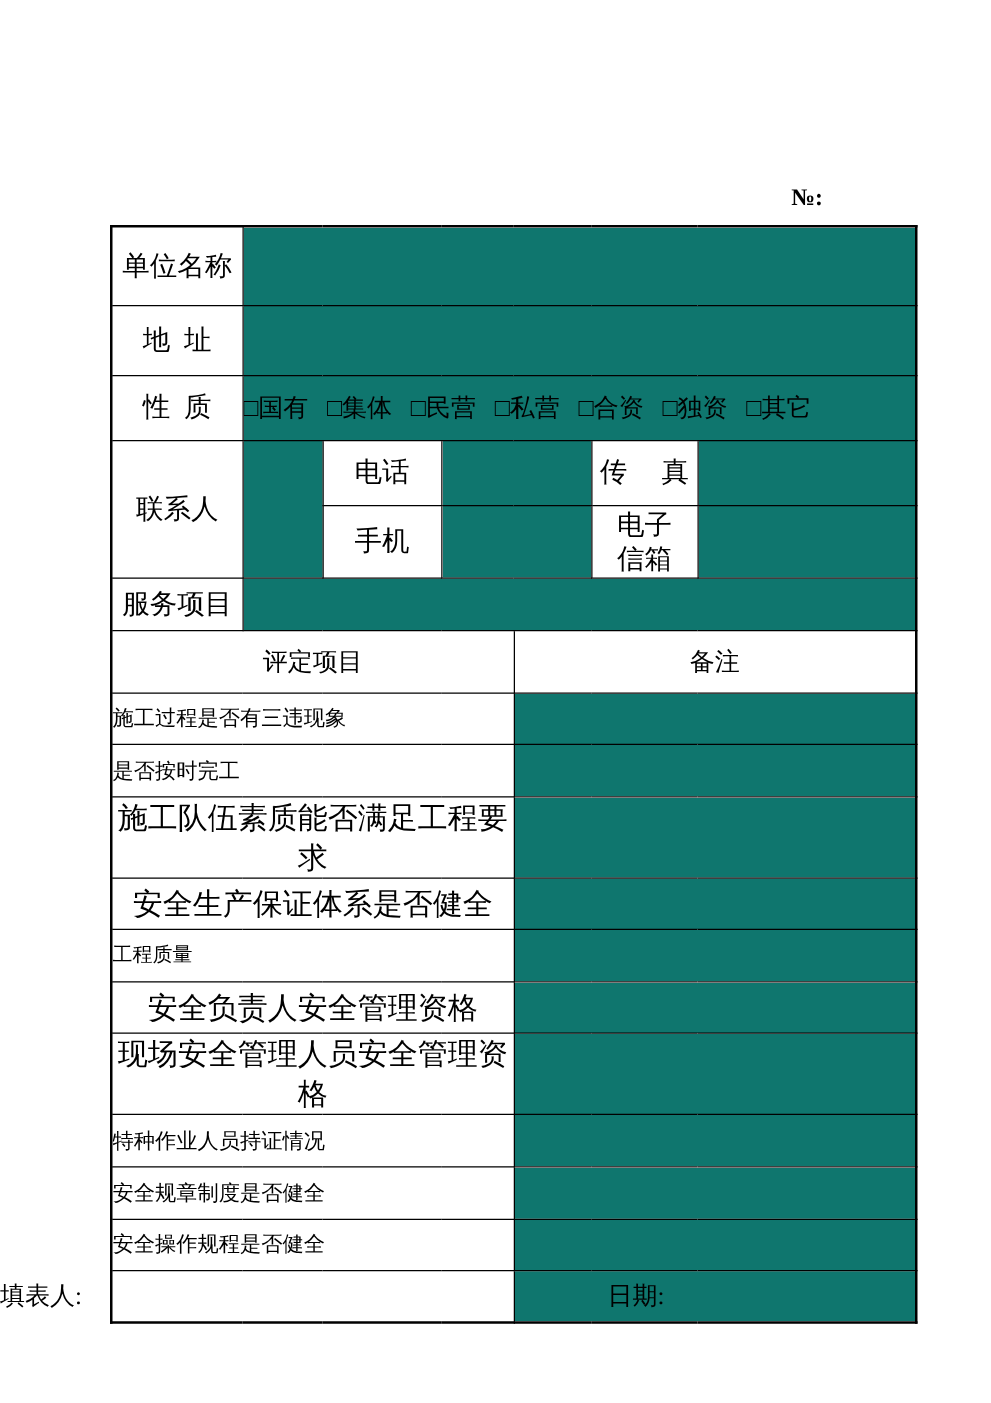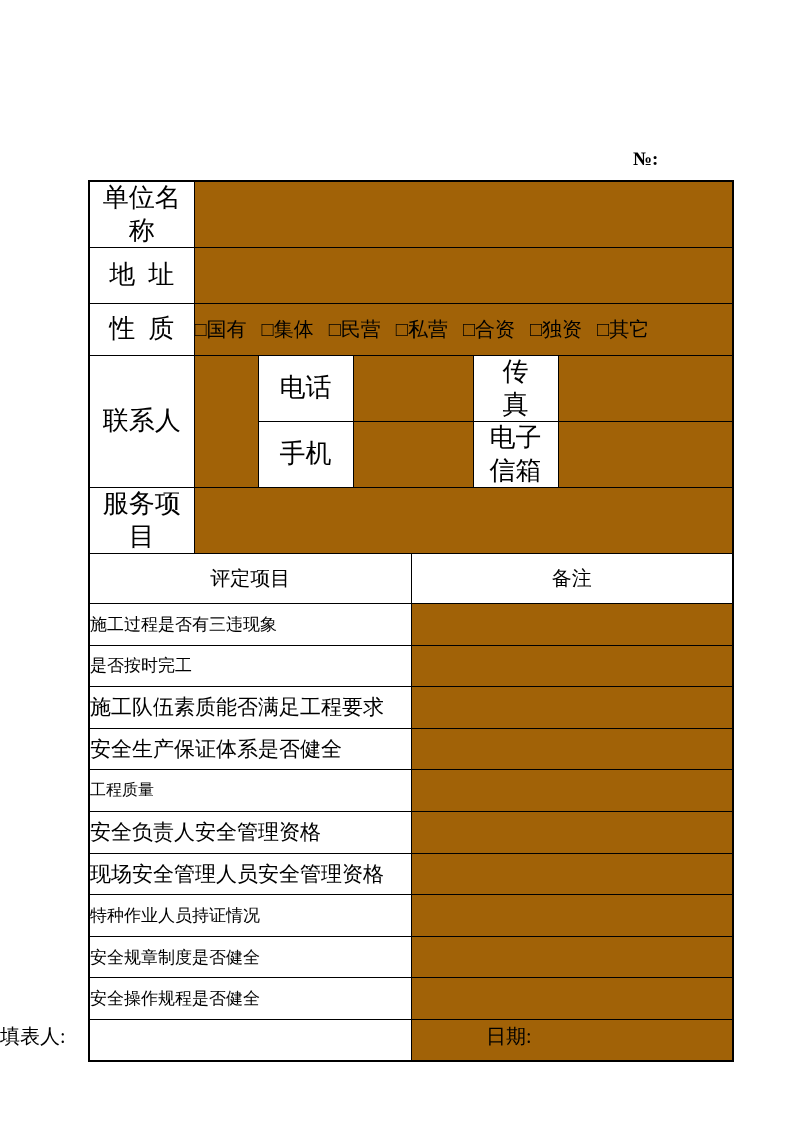--- a/index.html
+++ b/index.html
@@ -58,26 +58,26 @@
     border: 2px solid #000;
   }
   table.form td {
     border: 1.5px solid #000;
     padding: 0;
     vertical-align: middle;
     overflow: hidden;
   }
   td.lbl {
     text-align: center;
-    font-size: 26px;
+    font-size: 22px;
     white-space: pre-wrap;
     line-height: 1.25;
   }
   td.val {
-    background: #a16207;
+    background: #0f766e;
   }
   tr.r-unit    { height: 63px; }
   tr.r-addr    { height: 56px; }
   tr.r-nature  { height: 52px; }
   tr.r-tel     { height: 52px; }
   tr.r-mobile  { height: 58px; }
   tr.r-service { height: 42px; }
   tr.r-evalhdr { height: 50px; padding-left: 16px; }
   tr.eval-row  { height: 41.6px; }
   td.nature-cell {
@@ -88,21 +88,21 @@
   .nature-option { display: inline-block; }
   .nature-option + .nature-option { margin-left: 15px; }
   .nature-option .cb { display: inline-block; }
   tr.r-evalhdr td {
     text-align: center;
     font-size: 20px;
   }
   td.item {
     padding-left: 7px;
   }
-  td.item.sz-lg { font-size: 21px; }
+  td.item.sz-lg { font-size: 24px; text-align: center; }
   td.item.sz-sm { font-size: 17px; }
   td.item.sz-xs { font-size: 16px; }
   .footer {
     position: absolute;
     top: 1023px;
     left: 0;
     width: 100%;
     font-size: 20px;
   }
   .footer .filler { }

